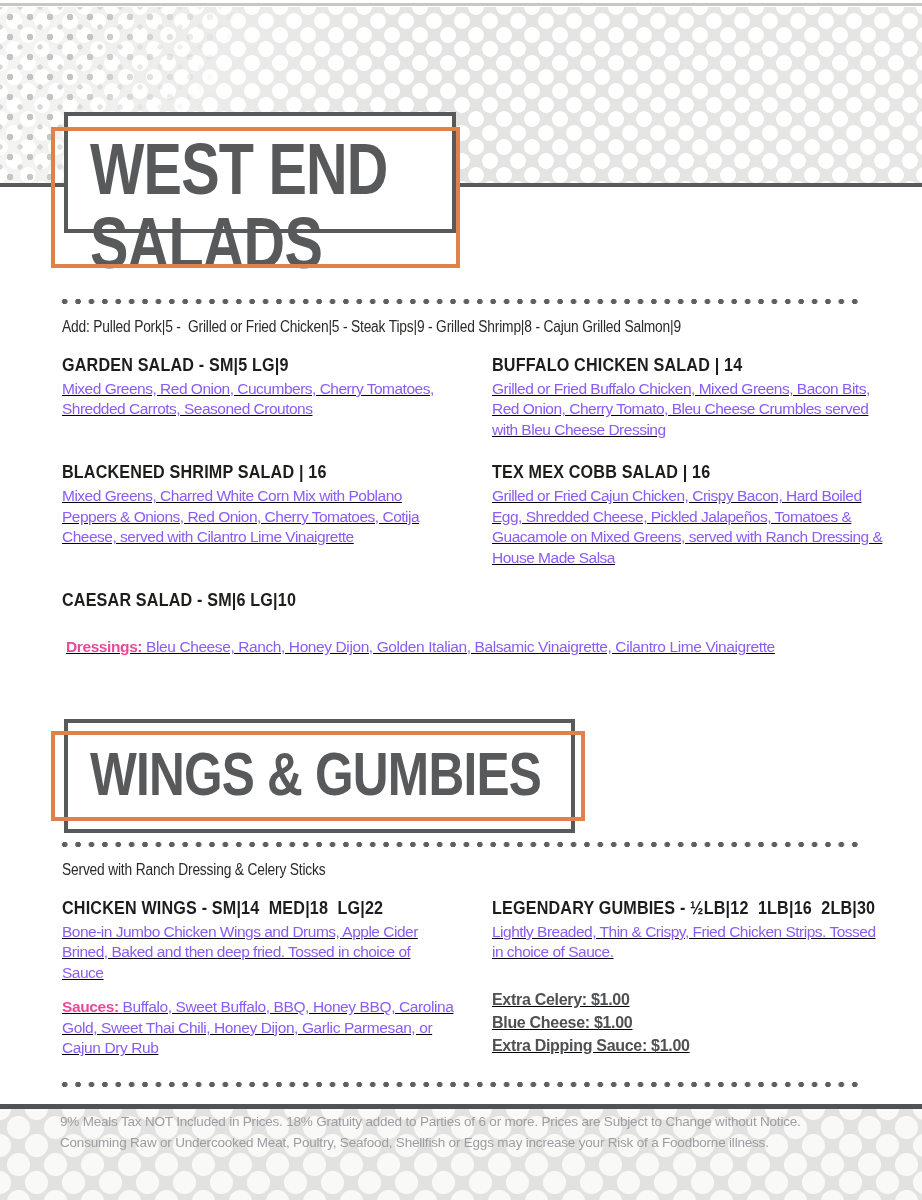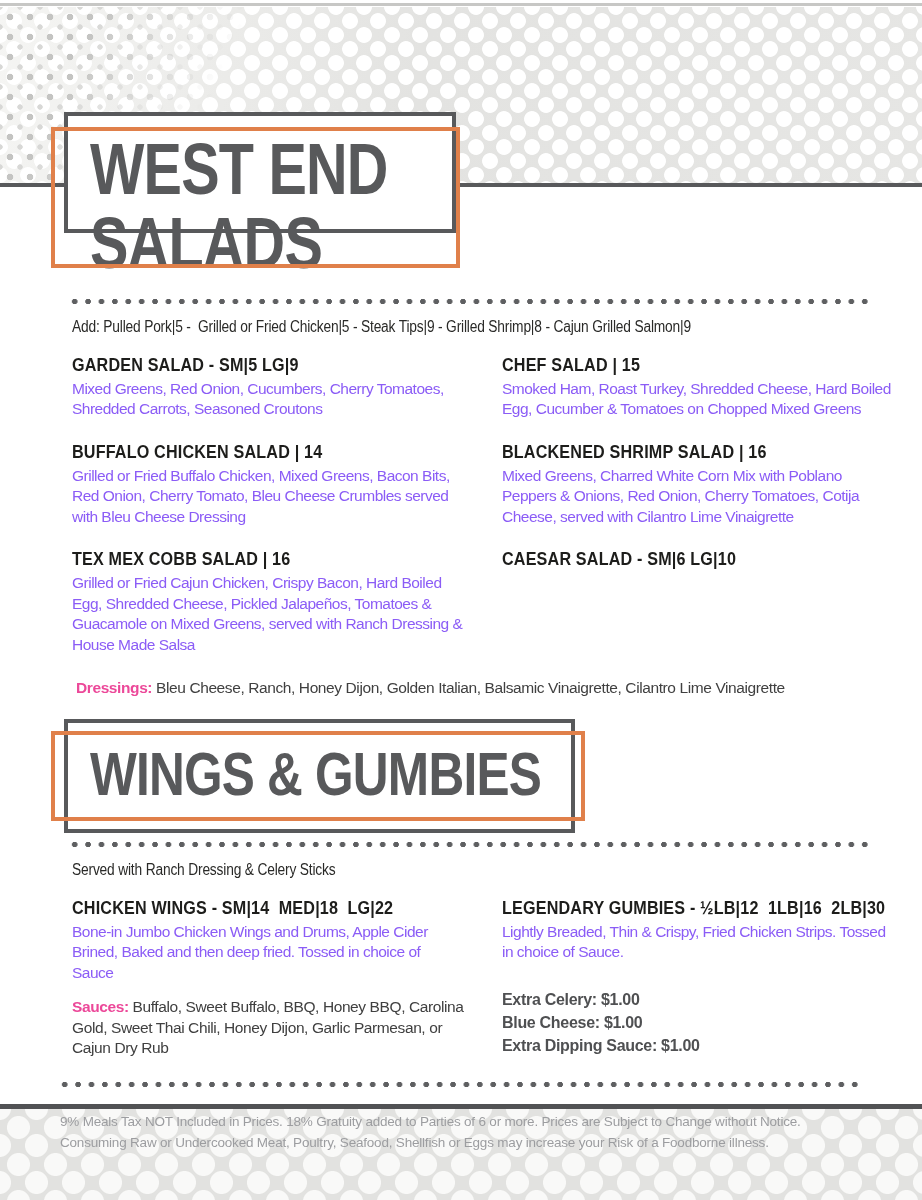--- a/index.html
+++ b/index.html
@@ -52,21 +52,21 @@
   .wg-box{left:64px;top:719px;width:511px;height:114px;}
   .wg-obox{left:51px;top:731px;width:534px;height:90px;}
   .display-title{padding:16px 0 0 22px;color:#58595b;font-weight:700;}
   .display-title .line{
     display:block;font-size:72px;line-height:74px;letter-spacing:-1px;white-space:pre;
     transform:scaleX(0.80);transform-origin:0 50%;
   }
   .wg-title{padding-top:18px;}
   .wg-title .line{font-size:62px;line-height:66px;}
   
-  .content{position:absolute;left:68px;width:806px;z-index:4;}
+  .content{position:absolute;left:58px;width:806px;z-index:4;text-decoration:underline;}
   .salads-content{top:298px;}
   .wings-content{top:841px;}
   .dotted{
     height:7px;width:804px;
     background-image:radial-gradient(circle,#5e5f61 2.5px,rgba(94,95,97,0) 3px);
     background-size:13.4px 7px;background-repeat:repeat-x;background-position:0 50%;
   }
   .bottom-dotted{position:absolute;left:58px;top:1081px;z-index:4;}
   .note{
     margin:13px 0 0 4px;font-size:16px;color:#2a2a28;letter-spacing:-0.2px;
@@ -81,21 +81,21 @@
   .item-name .cond{
     display:inline-block;white-space:pre;transform:scaleX(0.85);transform-origin:0 50%;
     font-size:19px;font-weight:700;color:#1d1d1b;letter-spacing:0.2px;
   }
   .item-desc{
     font-size:15.5px;line-height:1.32;color:#8b5cf6;letter-spacing:-0.5px;
     max-width:392px;
   }
   .lead-line{font-size:15.5px;line-height:1.32;letter-spacing:-0.4px;max-width:398px;}
   .lead{font-weight:700;color:#ec4899;}
-  .lead-rest{color:#404040;}
+  .lead-rest{color:#8b5cf6;}
   .dressings{margin:2px 0 0 8px;max-width:760px;}
   .sauces{margin-top:14px;}
   .extras{margin-top:25px;}
   .extra-line{font-size:16px;font-weight:700;color:#4f5052;line-height:1.44;letter-spacing:-0.3px;}
 </style>
 </head>
 <body>
 
 <div class="page">
 
@@ -115,24 +115,20 @@
 
   <div class="content salads-content">
     <div class="dotted"></div>
     <div>
       <span class="note">Add: Pulled Pork|5 -  Grilled or Fried Chicken|5 - Steak Tips|9 - Grilled Shrimp|8 - Cajun Grilled Salmon|9</span>
     </div>
     <div class="grid">
       <div class="cell">
         <div class="item-name"><span class="cond">GARDEN SALAD - SM|5 LG|9</span></div>
         <div class="item-desc">Mixed Greens, Red Onion, Cucumbers, Cherry Tomatoes, Shredded Carrots, Seasoned Croutons</div>
-      </div>
-      <div class="cell">
-        <div class="item-name"><span class="cond">CHEF SALAD | 15</span></div>
-        <div class="item-desc">Smoked Ham, Roast Turkey, Shredded Cheese, Hard Boiled Egg, Cucumber &amp; Tomatoes on Chopped Mixed Greens</div>
       </div>
       <div class="cell">
         <div class="item-name"><span class="cond">BUFFALO CHICKEN SALAD | 14</span></div>
         <div class="item-desc">Grilled or Fried Buffalo Chicken, Mixed Greens, Bacon Bits, Red Onion, Cherry Tomato, Bleu Cheese Crumbles served with Bleu Cheese Dressing</div>
       </div>
       <div class="cell">
         <div class="item-name"><span class="cond">BLACKENED SHRIMP SALAD | 16</span></div>
         <div class="item-desc">Mixed Greens, Charred White Corn Mix with Poblano Peppers &amp; Onions, Red Onion, Cherry Tomatoes, Cotija Cheese, served with Cilantro Lime Vinaigrette</div>
       </div>
       <div class="cell">

